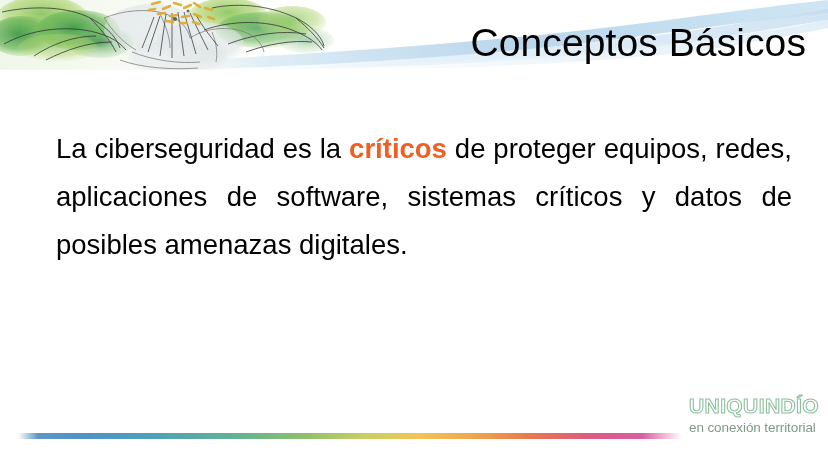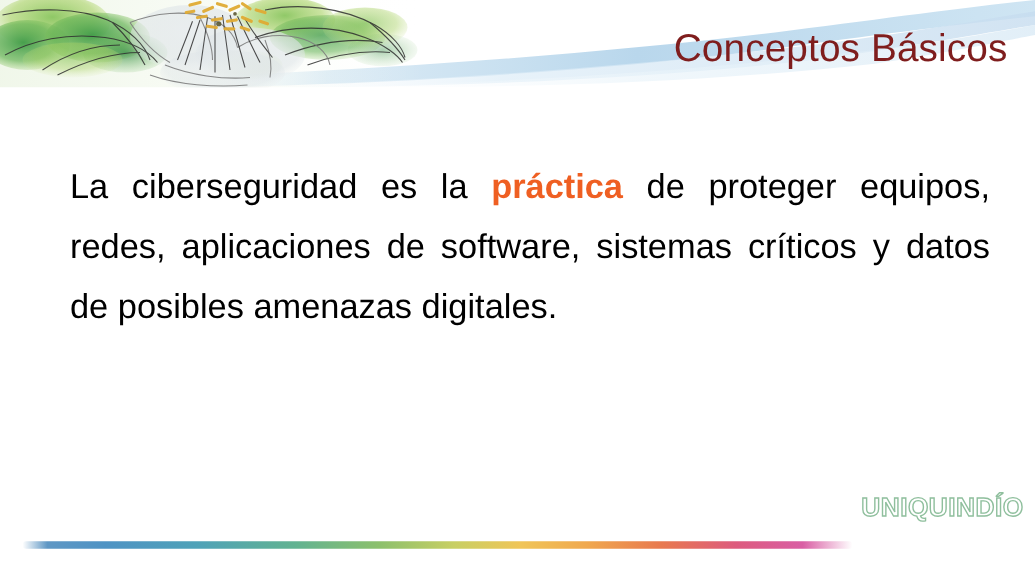--- a/index.html
+++ b/index.html
@@ -36,24 +36,24 @@
     width: 828px;
     height: 70px;
   }
 
   .slide-title {
     position: absolute;
     left: 430px;
     top: 21px;
     width: 376px;
     text-align: right;
-    font-size: 31px;
+    font-size: 39px;
     font-weight: 400;
     letter-spacing: 0.1px;
-    color: #7f1d1d;
+    color: #000000;
     white-space: nowrap;
   }
 
   
   .body-block {
     position: absolute;
     left: 56px;
     top: 125px;
     width: 736px;
   }
@@ -257,24 +257,25 @@
       <g fill="#5d5a33" opacity="0.9">
         <circle cx="175" cy="19" r="2.1"></circle>
         <circle cx="188" cy="11" r="1.5"></circle>
       </g>
     </svg>
 
     <div class="slide-title">Conceptos Básicos</div>
   </div>
 
   <div class="body-block">
-    <p class="body-para"><span>La ciberseguridad es la </span><span class="hl">práctica</span><span> de proteger equipos, redes, aplicaciones de software, sistemas críticos y datos de posibles amenazas digitales.</span></p>
+    <p class="body-para"><span>La ciberseguridad es la </span><span class="hl">críticos</span><span> de proteger equipos, redes, aplicaciones de software, sistemas críticos y datos de posibles amenazas digitales.</span></p>
   </div>
 
   <div class="footer-rule"></div>
 
   <div class="logo">
     <svg class="logo-mark" viewBox="0 0 132 26">
       <text x="1" y="20" font-family="'Liberation Sans', sans-serif" font-size="21" font-weight="700" letter-spacing="0.4" fill="none" stroke="#8fbf9d" stroke-width="1.1">UNIQUINDÍO</text>
     </svg>
+    <div class="logo-tagline">en conexión territorial</div>
   </div>
 
 </div>
 
 </body></html>

